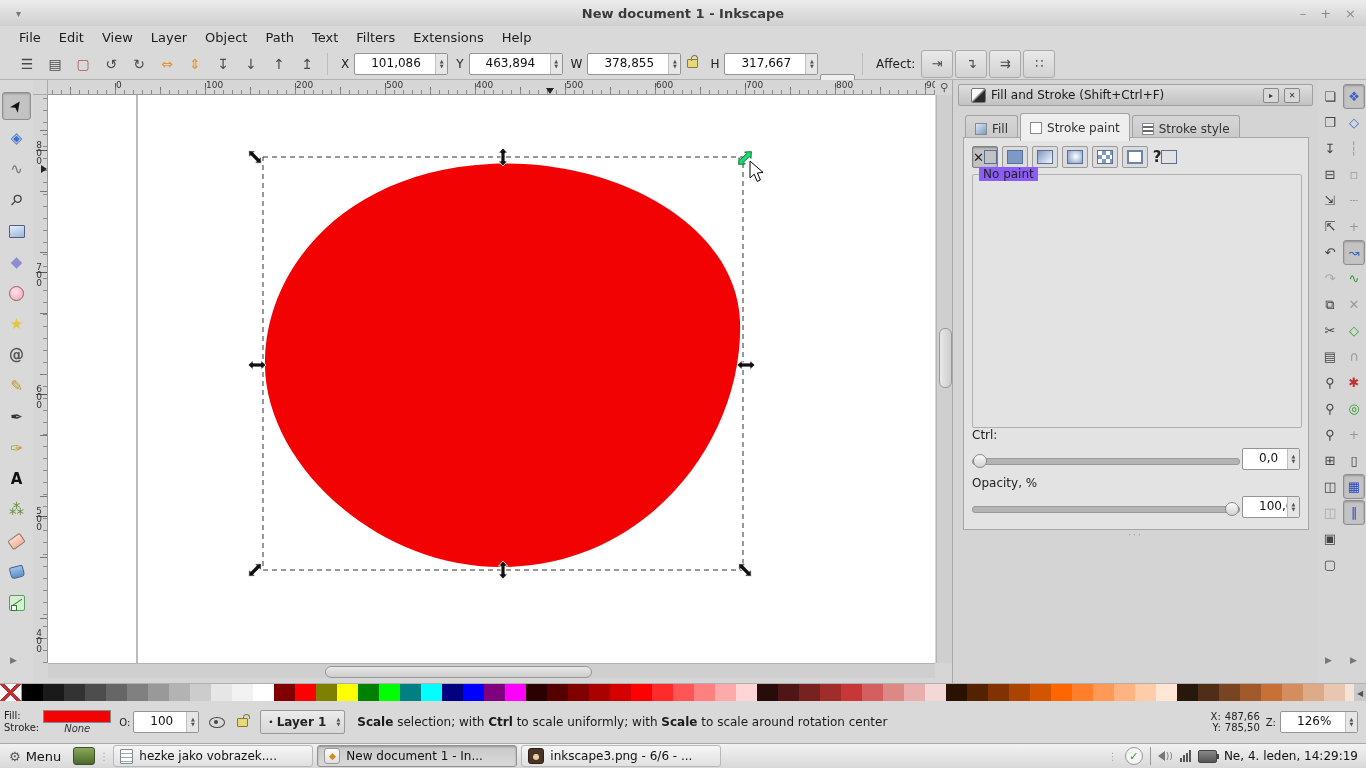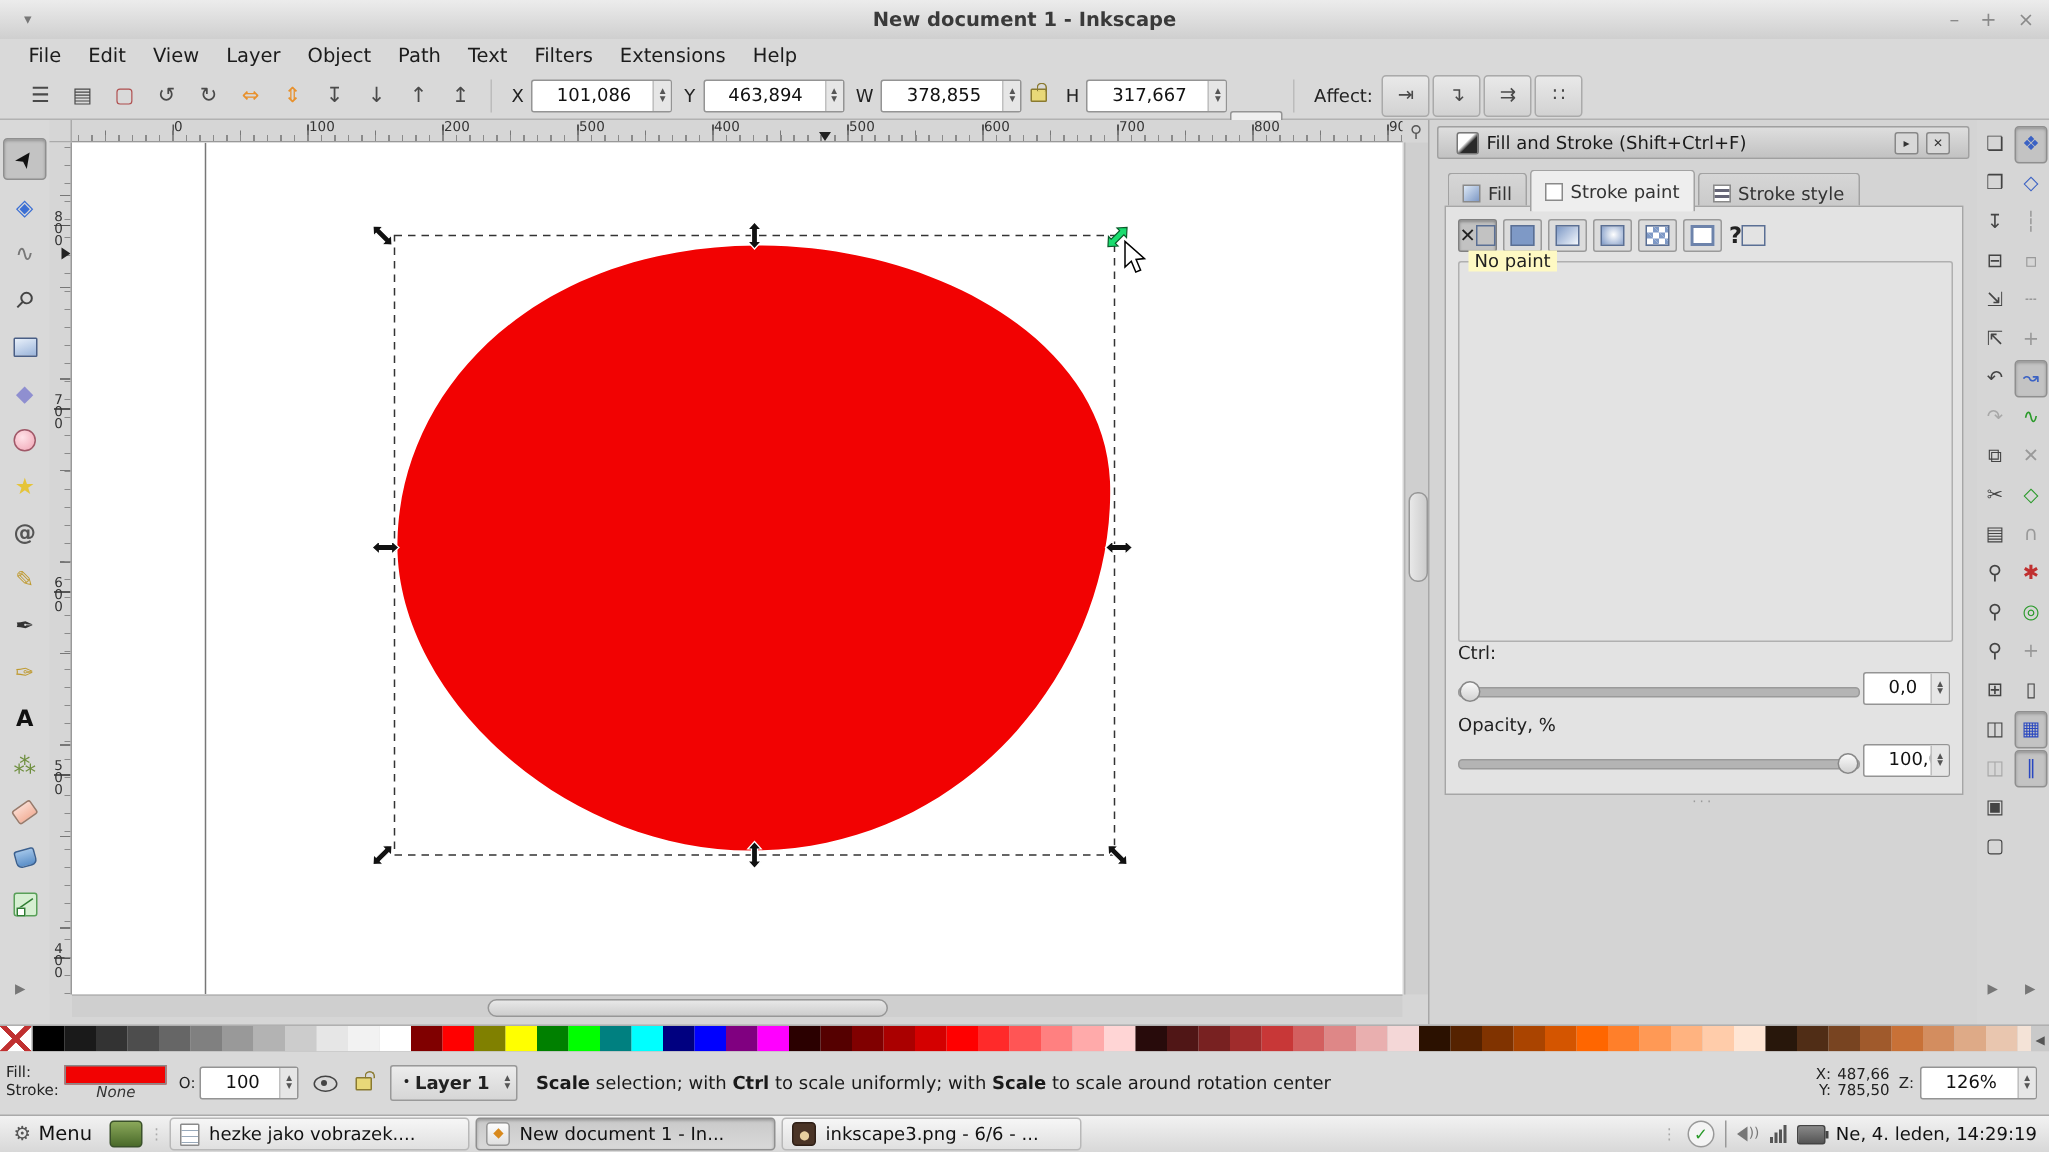--- a/index.html
+++ b/index.html
@@ -116,21 +116,21 @@
   .pbtn.pressed{background:#c2c2c2;box-shadow:inset 0 1px 2px rgba(0,0,0,.3);border-color:#808080;}
   .pbtn.flat{border:none;background:transparent;font-size:15px;}
   .pbtn .pbi{width:16px;height:14px;border:1px solid #5a6f94;box-sizing:border-box;}
   .pb-flat .pbi{background:#7e99c6;}
   .pb-linear .pbi{background:linear-gradient(135deg,#7e99c6,#f4f8fd);}
   .pb-radial .pbi{background:radial-gradient(circle at 55% 45%,#ffffff,#7e99c6);}
   .pb-pattern .pbi{background-image:linear-gradient(45deg,#7e99c6 25%,transparent 25%,transparent 75%,#7e99c6 75%),
      linear-gradient(45deg,#7e99c6 25%,#fff 25%,#fff 75%,#7e99c6 75%);background-size:8px 8px;background-position:0 0,4px 4px;}
   .pb-swatch .pbi{background:#fff;border:2px solid #6d83ab;}
   #nopaint{position:absolute;left:8px;top:36px;width:328px;height:252px;border:1px solid #b0b0b0;border-radius:2px;}
-  #nopaint .gl{position:absolute;left:6px;top:-8px;background:#fef9c3;padding:0 4px;font-size:12px;color:#222;}
+  #nopaint .gl{position:absolute;left:6px;top:-8px;background:#8b5cf6;padding:0 4px;font-size:12px;color:#222;}
   .sliderlbl{position:absolute;left:8px;font-size:12px;color:#222;}
   .slider{position:absolute;left:8px;width:266px;height:5px;background:#b4b4b4;border-radius:3px;border:1px solid #9a9a9a;}
   .slider .thumb{position:absolute;top:-5px;width:14px;height:14px;border-radius:50%;
     background:linear-gradient(#fafafa,#d2d2d2);border:1px solid #888;box-sizing:border-box;}
   .sspin{position:absolute;right:8px;width:56px;}
   #grip{position:absolute;left:0;right:0;top:450px;text-align:center;color:#9a9a9a;font-size:9px;letter-spacing:2px;}
   
   #commands{position:absolute;left:1318px;top:84px;width:24px;display:flex;flex-direction:column;align-items:center;gap:1px;}
   #snapbar{position:absolute;left:1342px;top:84px;width:24px;display:flex;flex-direction:column;align-items:center;gap:1px;}
   .cicon{width:22px;height:25px;display:flex;align-items:center;justify-content:center;font-size:13px;color:#444;border-radius:3px;box-sizing:border-box;}

